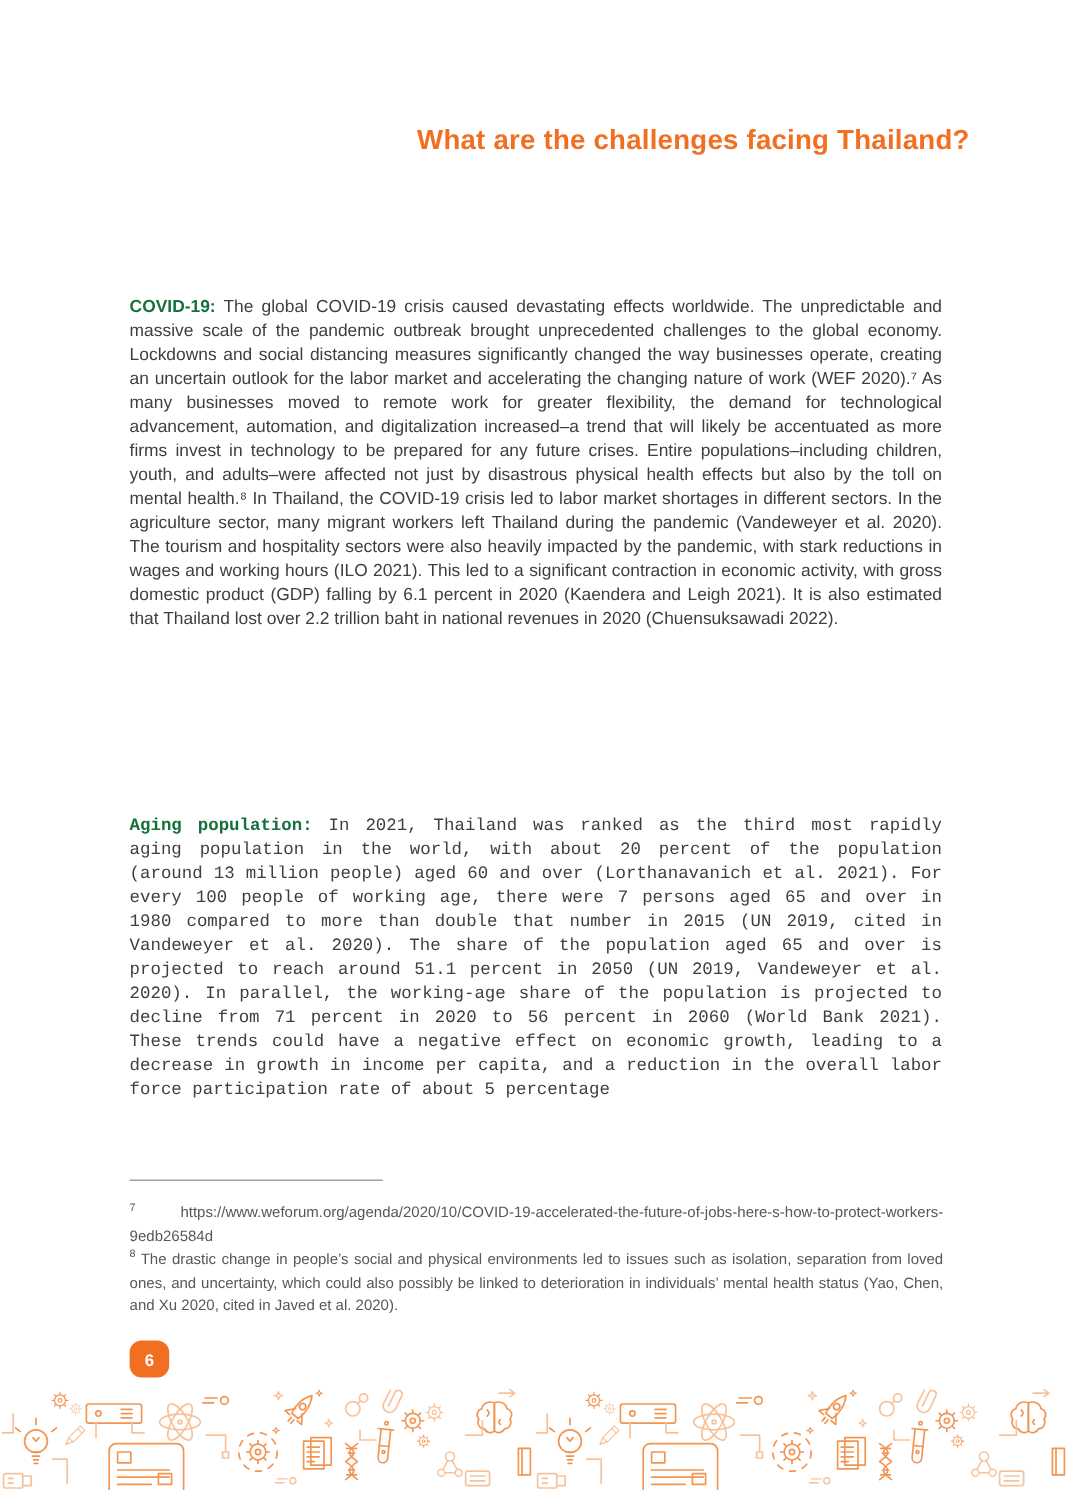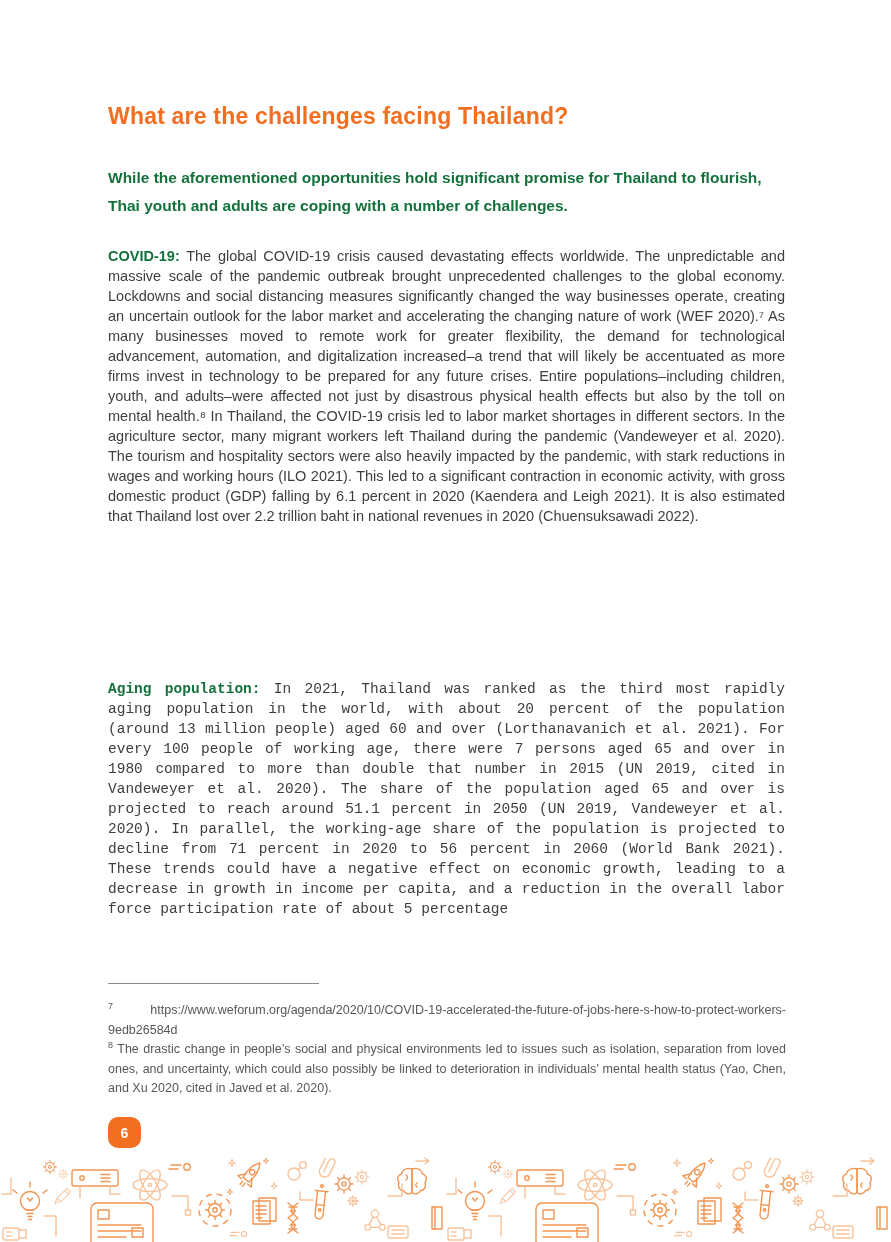--- a/index.html
+++ b/index.html
@@ -2,21 +2,21 @@
 <html><head>
 <meta charset="utf-8">
 <style>
   html,body{margin:0;padding:0;background:#ffffff;}
   .page{
     position:relative;width:891px;height:1242px;background:#ffffff;overflow:hidden;
     font-family:"Liberation Sans","DejaVu Sans",sans-serif;
   }
   .page-heading{
     position:absolute;left:108px;top:103px;margin:0;width:700px;
-    font-size:23px;font-weight:700;letter-spacing:.2px;color:#F26E21;
+    font-size:23px;font-weight:700;letter-spacing:.2px;color:#F26E21;text-align:right;
   }
   .intro{
     position:absolute;left:108px;top:164px;margin:0;width:678px;
     font-size:15.5px;line-height:28px;font-weight:700;color:#14713C;
   }
   .para{
     position:absolute;left:108px;margin:0;width:677px;
     font-size:14.5px;line-height:20px;color:#3E3E3D;text-align:justify;
   }
   .para .lead{color:#14713C;font-weight:700;}
@@ -40,21 +40,20 @@
   .footer-doodles{position:absolute;left:0;bottom:0;display:block;}
   .footer-doodles .lt{stroke:#F7C29A;}
 </style>
 </head>
 <body>
 
 <div class="page">
 
   <h1 class="page-heading">What are the challenges facing Thailand?</h1>
 
-  <p class="intro">While the aforementioned opportunities hold significant promise for Thailand to flourish, Thai youth and adults are coping with a number of challenges.</p>
 
   <p class="para" id="para-covid"><span class="lead">COVID-19:</span> <span>The global COVID-19 crisis caused devastating effects worldwide. The unpredictable and massive scale of the pandemic outbreak brought unprecedented challenges to the global economy. Lockdowns and social distancing measures significantly changed the way businesses operate, creating an uncertain outlook for the labor market and accelerating the changing nature of work (WEF 2020).⁷ As many businesses moved to remote work for greater flexibility, the demand for technological advancement, automation, and digitalization increased–a trend that will likely be accentuated as more firms invest in technology to be prepared for any future crises. Entire populations–including children, youth, and adults–were affected not just by disastrous physical health effects but also by the toll on mental health.⁸ In Thailand, the COVID-19 crisis led to labor market shortages in different sectors. In the agriculture sector, many migrant workers left Thailand during the pandemic (Vandeweyer et al. 2020). The tourism and hospitality sectors were also heavily impacted by the pandemic, with stark reductions in wages and working hours (ILO 2021). This led to a significant contraction in economic activity, with gross domestic product (GDP) falling by 6.1 percent in 2020 (Kaendera and Leigh 2021). It is also estimated that Thailand lost over 2.2 trillion baht in national revenues in 2020 (Chuensuksawadi 2022).</span></p>
 
   <p class="para" id="para-aging"><span class="lead">Aging population:</span> <span>In 2021, Thailand was ranked as the third most rapidly aging population in the world, with about 20 percent of the population (around 13 million people) aged 60 and over (Lorthanavanich et al. 2021). For every 100 people of working age, there were 7 persons aged 65 and over in 1980 compared to more than double that number in 2015 (UN 2019, cited in Vandeweyer et al. 2020). The share of the population aged 65 and over is projected to reach around 51.1 percent in 2050 (UN 2019, Vandeweyer et al. 2020). In parallel, the working-age share of the population is projected to decline from 71 percent in 2020 to 56 percent in 2060 (World Bank 2021). These trends could have a negative effect on economic growth, leading to a decrease in growth in income per capita, and a reduction in the overall labor force participation rate of about 5 percentage</span></p>
 
   <hr class="fn-sep">
 
   <div class="footnotes">
     <p><sup>7</sup> <span>https://www.weforum.org/agenda/2020/10/COVID-19-accelerated-the-future-of-jobs-here-s-how-to-protect-workers-9edb26584d</span></p>
     <p><sup>8</sup> <span>The drastic change in people’s social and physical environments led to issues such as isolation, separation from loved ones, and uncertainty, which could also possibly be linked to deterioration in individuals’ mental health status (Yao, Chen, and Xu 2020, cited in Javed et al. 2020).</span></p>

